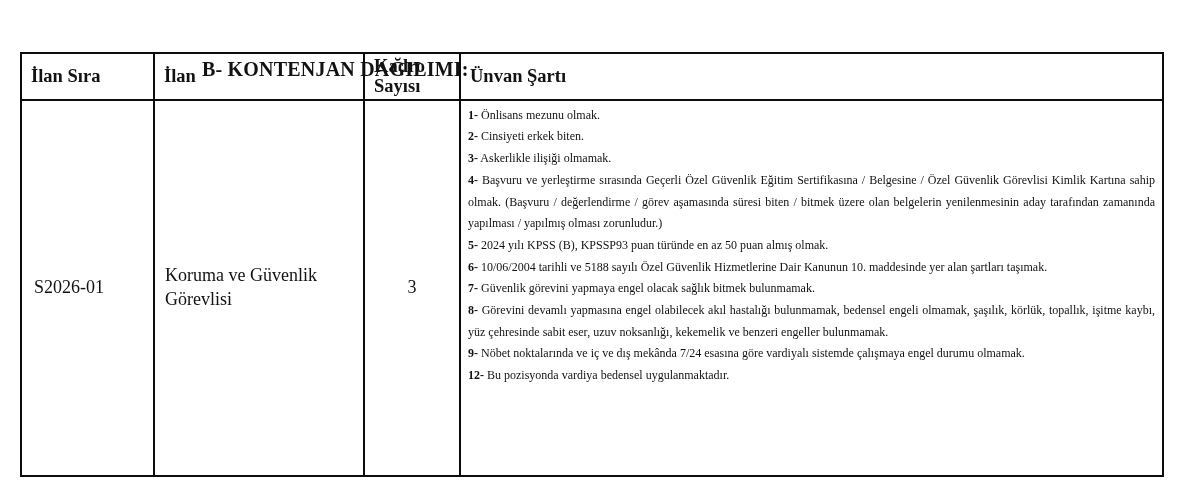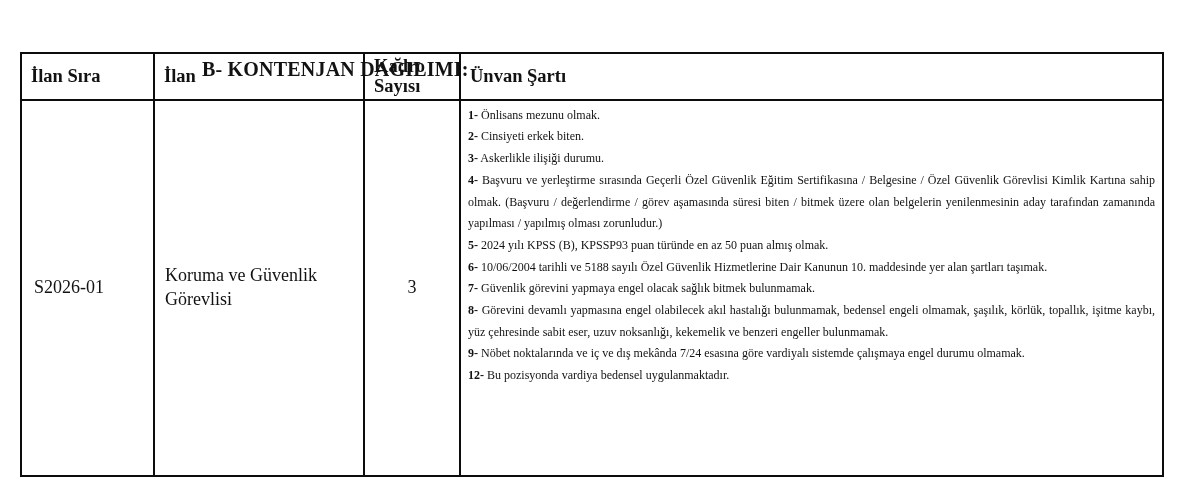--- a/index.html
+++ b/index.html
@@ -102,21 +102,21 @@
           <div class="sart-item">
             <b>1-</b>
             <span>Önlisans mezunu olmak.</span>
           </div>
           <div class="sart-item">
             <b>2-</b>
             <span>Cinsiyeti erkek biten.</span>
           </div>
           <div class="sart-item">
             <b>3-</b>
-            <span>Askerlikle ilişiği durumu.</span>
+            <span>Askerlikle ilişiği olmamak.</span>
           </div>
           <div class="sart-item">
             <b>4-</b>
             <span>Başvuru ve yerleştirme sırasında Geçerli Özel Güvenlik Eğitim Sertifikasına / Belgesine / Özel Güvenlik Görevlisi Kimlik Kartına sahip olmak. (Başvuru / değerlendirme / görev aşamasında süresi biten / bitmek üzere olan belgelerin yenilenmesinin aday tarafından zamanında yapılması / yapılmış olması zorunludur.)</span>
           </div>
           <div class="sart-item">
             <b>5-</b>
             <span>2024 yılı KPSS (B), KPSSP93 puan türünde en az 50 puan almış olmak.</span>
           </div>
           <div class="sart-item">

